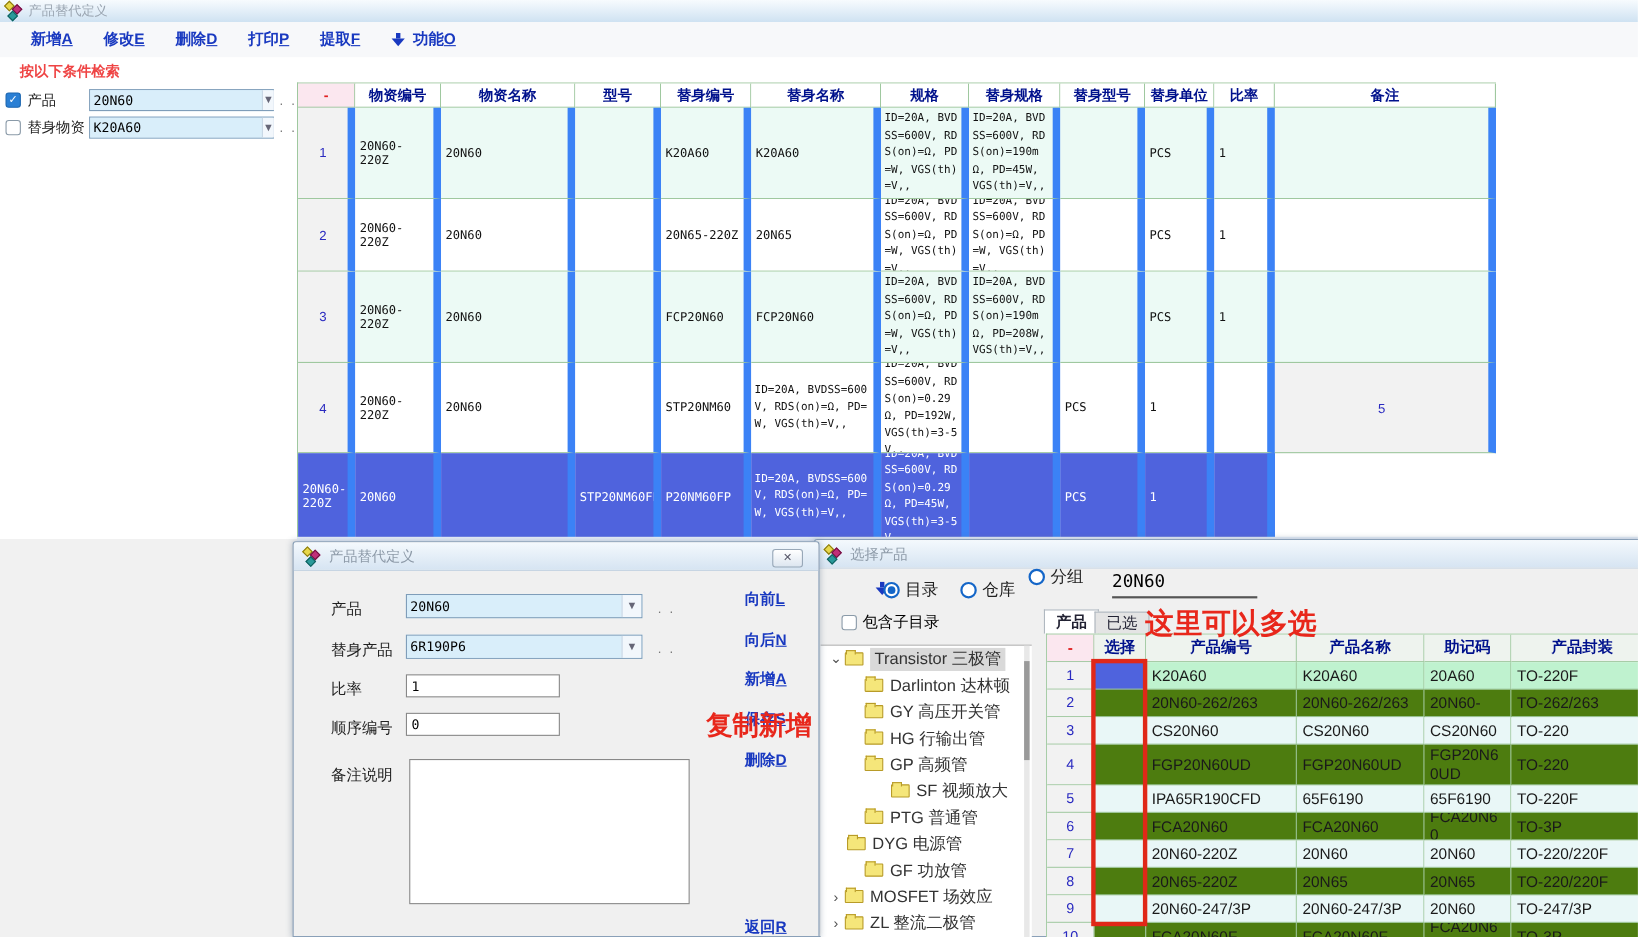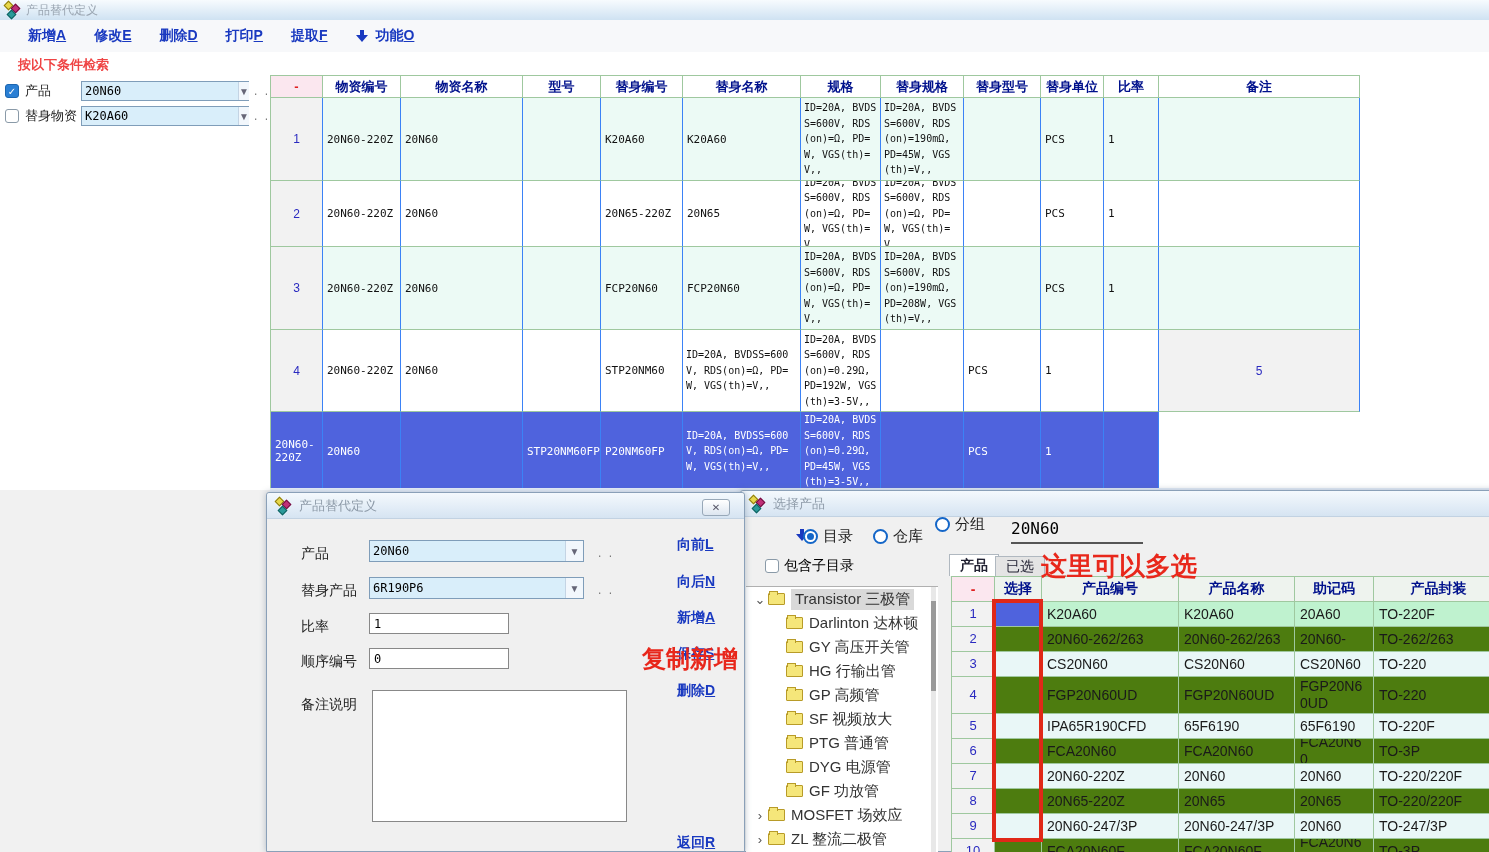--- a/index.html
+++ b/index.html
@@ -39,21 +39,21 @@
   .dots { color:#777; font-size:12px; letter-spacing:2px; margin-left:5px; }
 
   
   .main-table { left:270px; top:75px; display:grid;
     grid-template-columns:52px 78px 122px 78px 82px 118px 80px 83px 77px 63px 55px 201px;
     grid-template-rows:22px 83px 66px 83px 82px 79px;
     border-top:1px solid #9fc89f; border-left:1px solid #9fc89f; background:#fff; }
   .mh { border-right:1px solid #9fc89f; border-bottom:1px solid #9fc89f; background:#fff;
         color:#00118c; font-size:13px; font-weight:700; display:flex; align-items:center; justify-content:center; }
   .mh-first { background:#fbe7ef; color:#e02020; }
-  .mc { border-right:1px solid #3b82f6; border-bottom:1px solid #9fc89f; background:#fff; color:#111;
+  .mc { border-right:7px solid #3b82f6; border-bottom:1px solid #9fc89f; background:#fff; color:#111;
         font-family:"DejaVu Sans Mono",monospace; font-size:11px; padding:2px 4px;
         display:flex; align-items:center; overflow:hidden; }
   .mnum { justify-content:center; background:#f2f2f2; color:#2a2ac0; font-family:"Liberation Sans",sans-serif; font-size:12px; }
   .malt { background:#ecfaf5; }
   .msel { background:#4f63dd; color:#fff; }
   .mspec { font-size:10px; line-height:1.55; word-break:break-all; padding:2px 3px; }
 
   .status-strip { left:270px; top:488px; width:1219px; height:10px; background:#e6eefa; }
   .bottom-gray { left:0; top:490px; width:1489px; height:362px; background:#f1f1f1; }
 
@@ -290,29 +290,29 @@
         <span class="tree-label">GY 高压开关管</span>
       </div>
       <div class="tree-row" style="padding-left: 40px;">
         <span class="folder"></span>
         <span class="tree-label">HG 行输出管</span>
       </div>
       <div class="tree-row" style="padding-left: 40px;">
         <span class="folder"></span>
         <span class="tree-label">GP 高频管</span>
       </div>
-      <div class="tree-row" style="padding-left: 40px;">
+      <div class="tree-row" style="padding-left: 64px;">
         <span class="folder"></span>
         <span class="tree-label">SF 视频放大</span>
       </div>
       <div class="tree-row" style="padding-left: 40px;">
         <span class="folder"></span>
         <span class="tree-label">PTG 普通管</span>
       </div>
-      <div class="tree-row" style="padding-left: 40px;">
+      <div class="tree-row" style="padding-left: 24px;">
         <span class="folder"></span>
         <span class="tree-label">DYG 电源管</span>
       </div>
       <div class="tree-row" style="padding-left: 40px;">
         <span class="folder"></span>
         <span class="tree-label">GF 功放管</span>
       </div>
       <div class="tree-row" style="padding-left: 6px;">
         <span class="tw-arrow">›</span>
         <span class="folder"></span>

